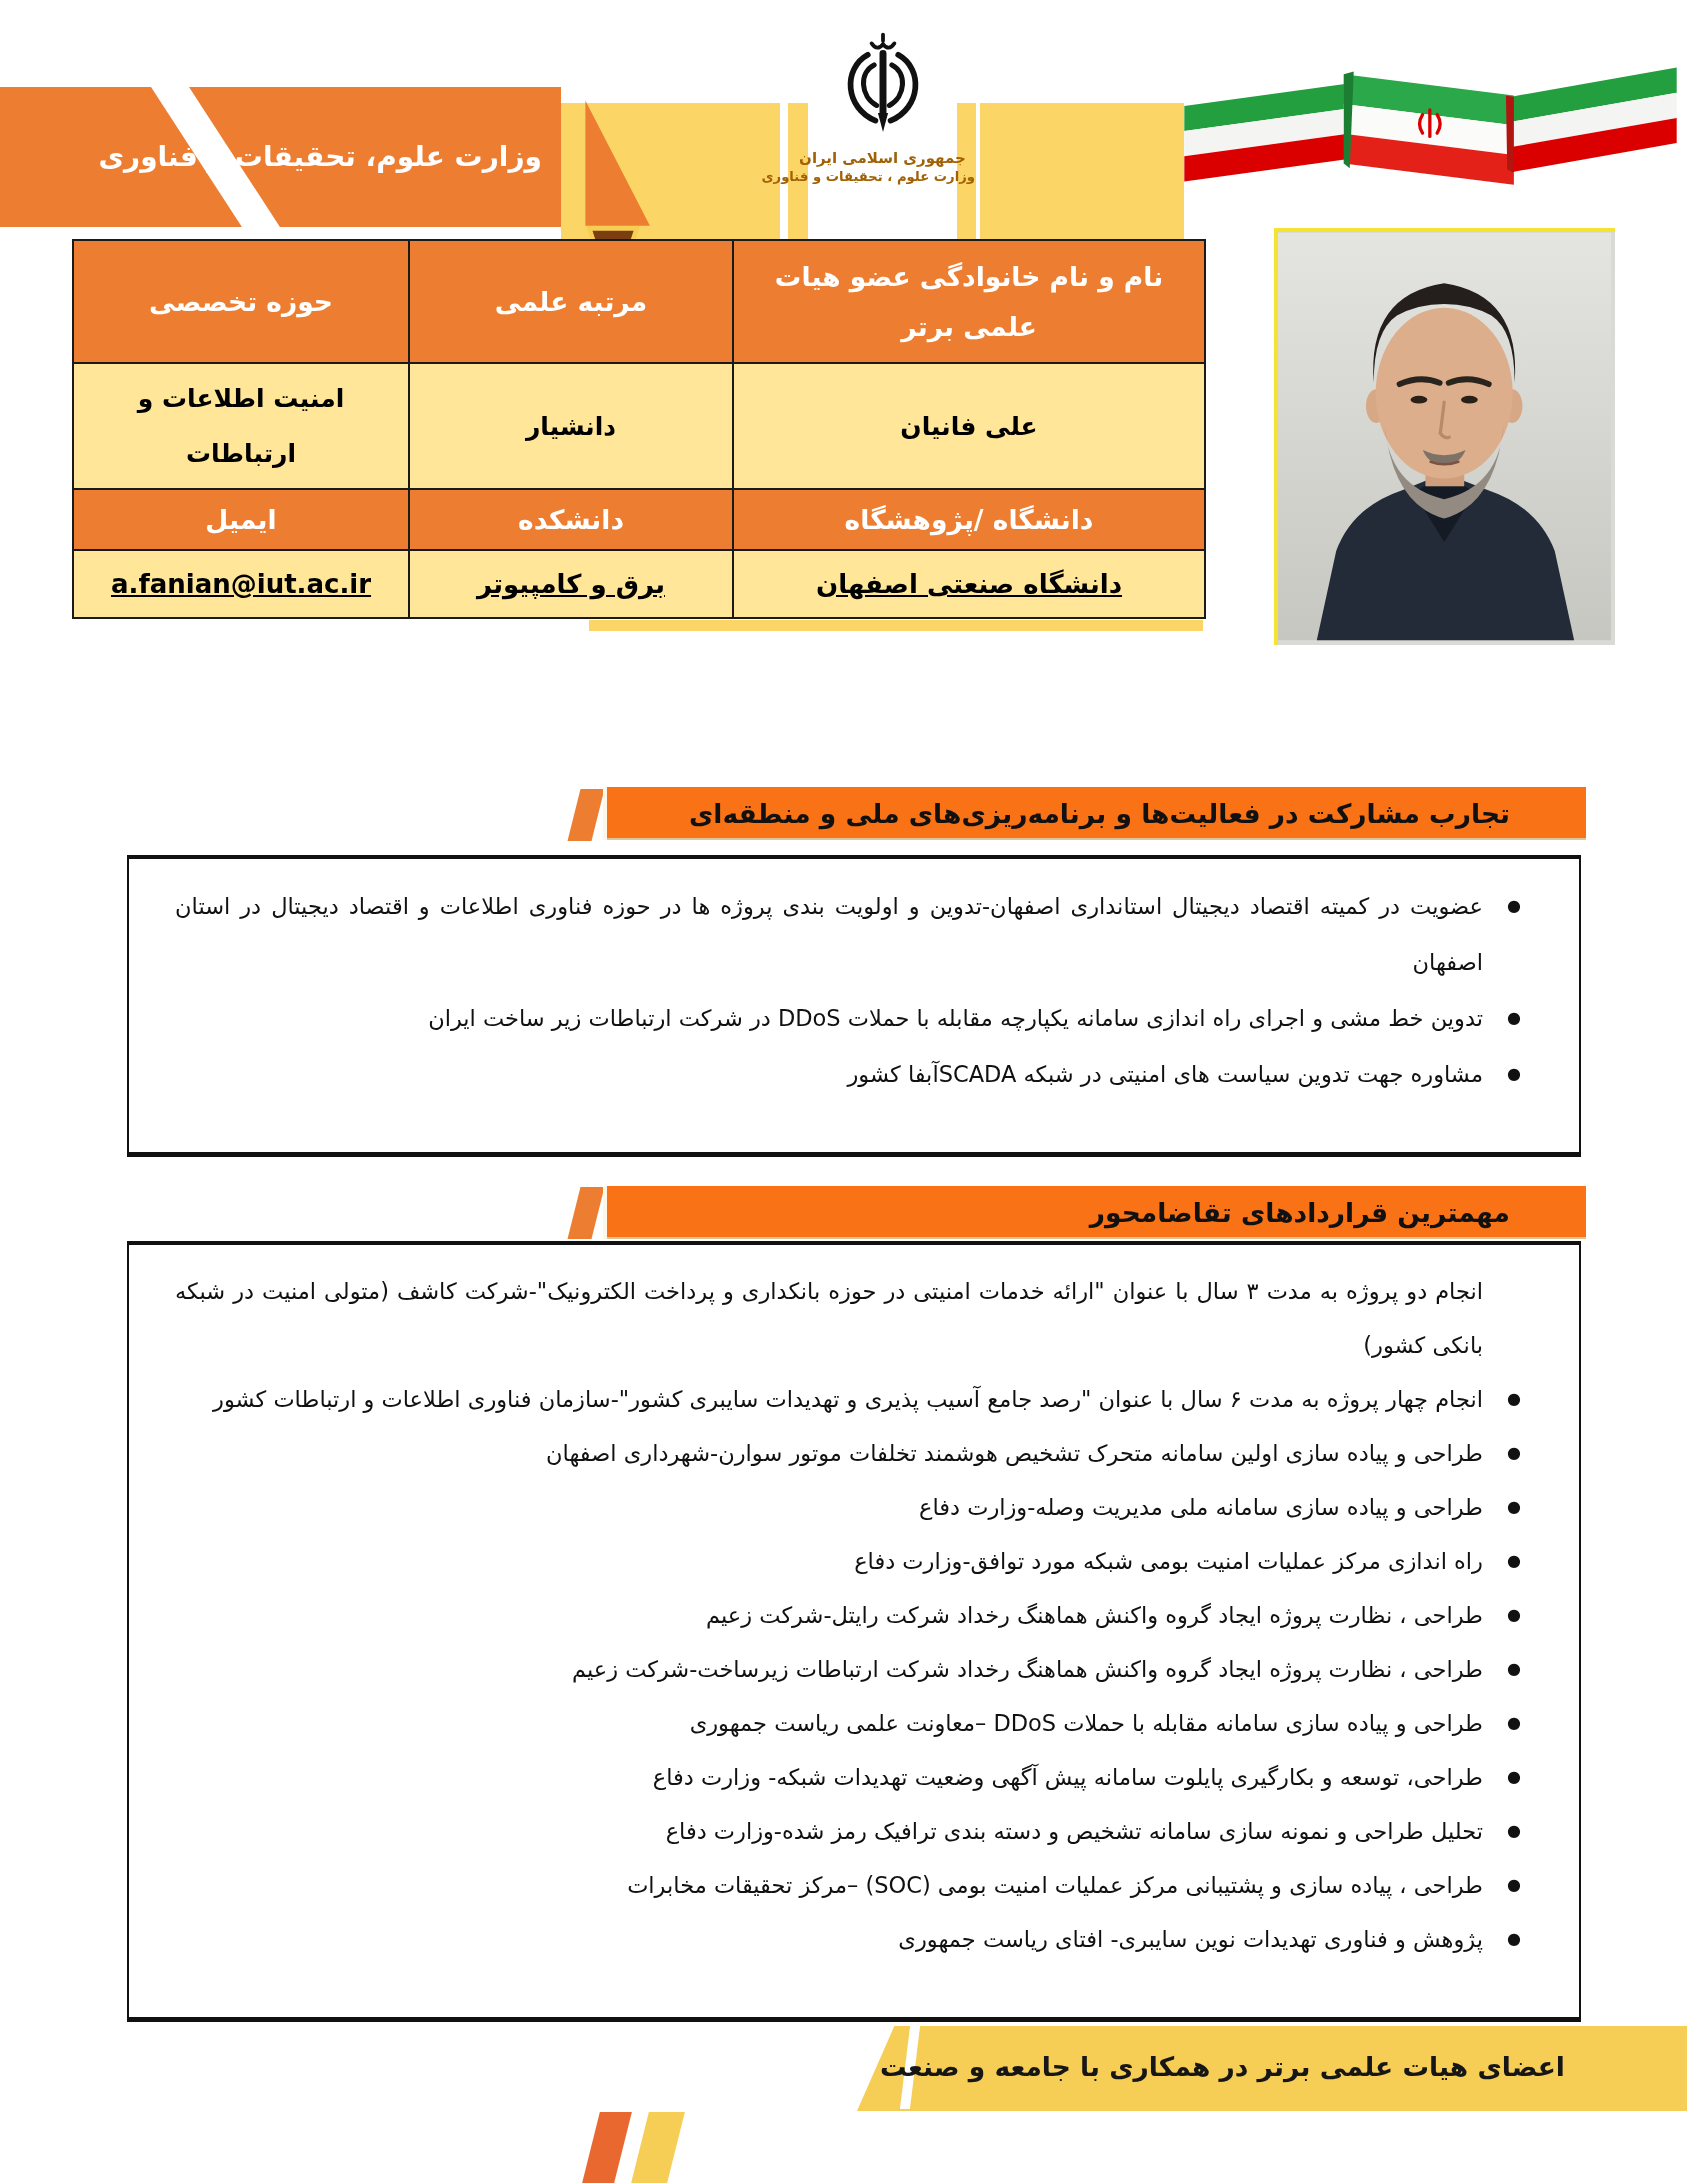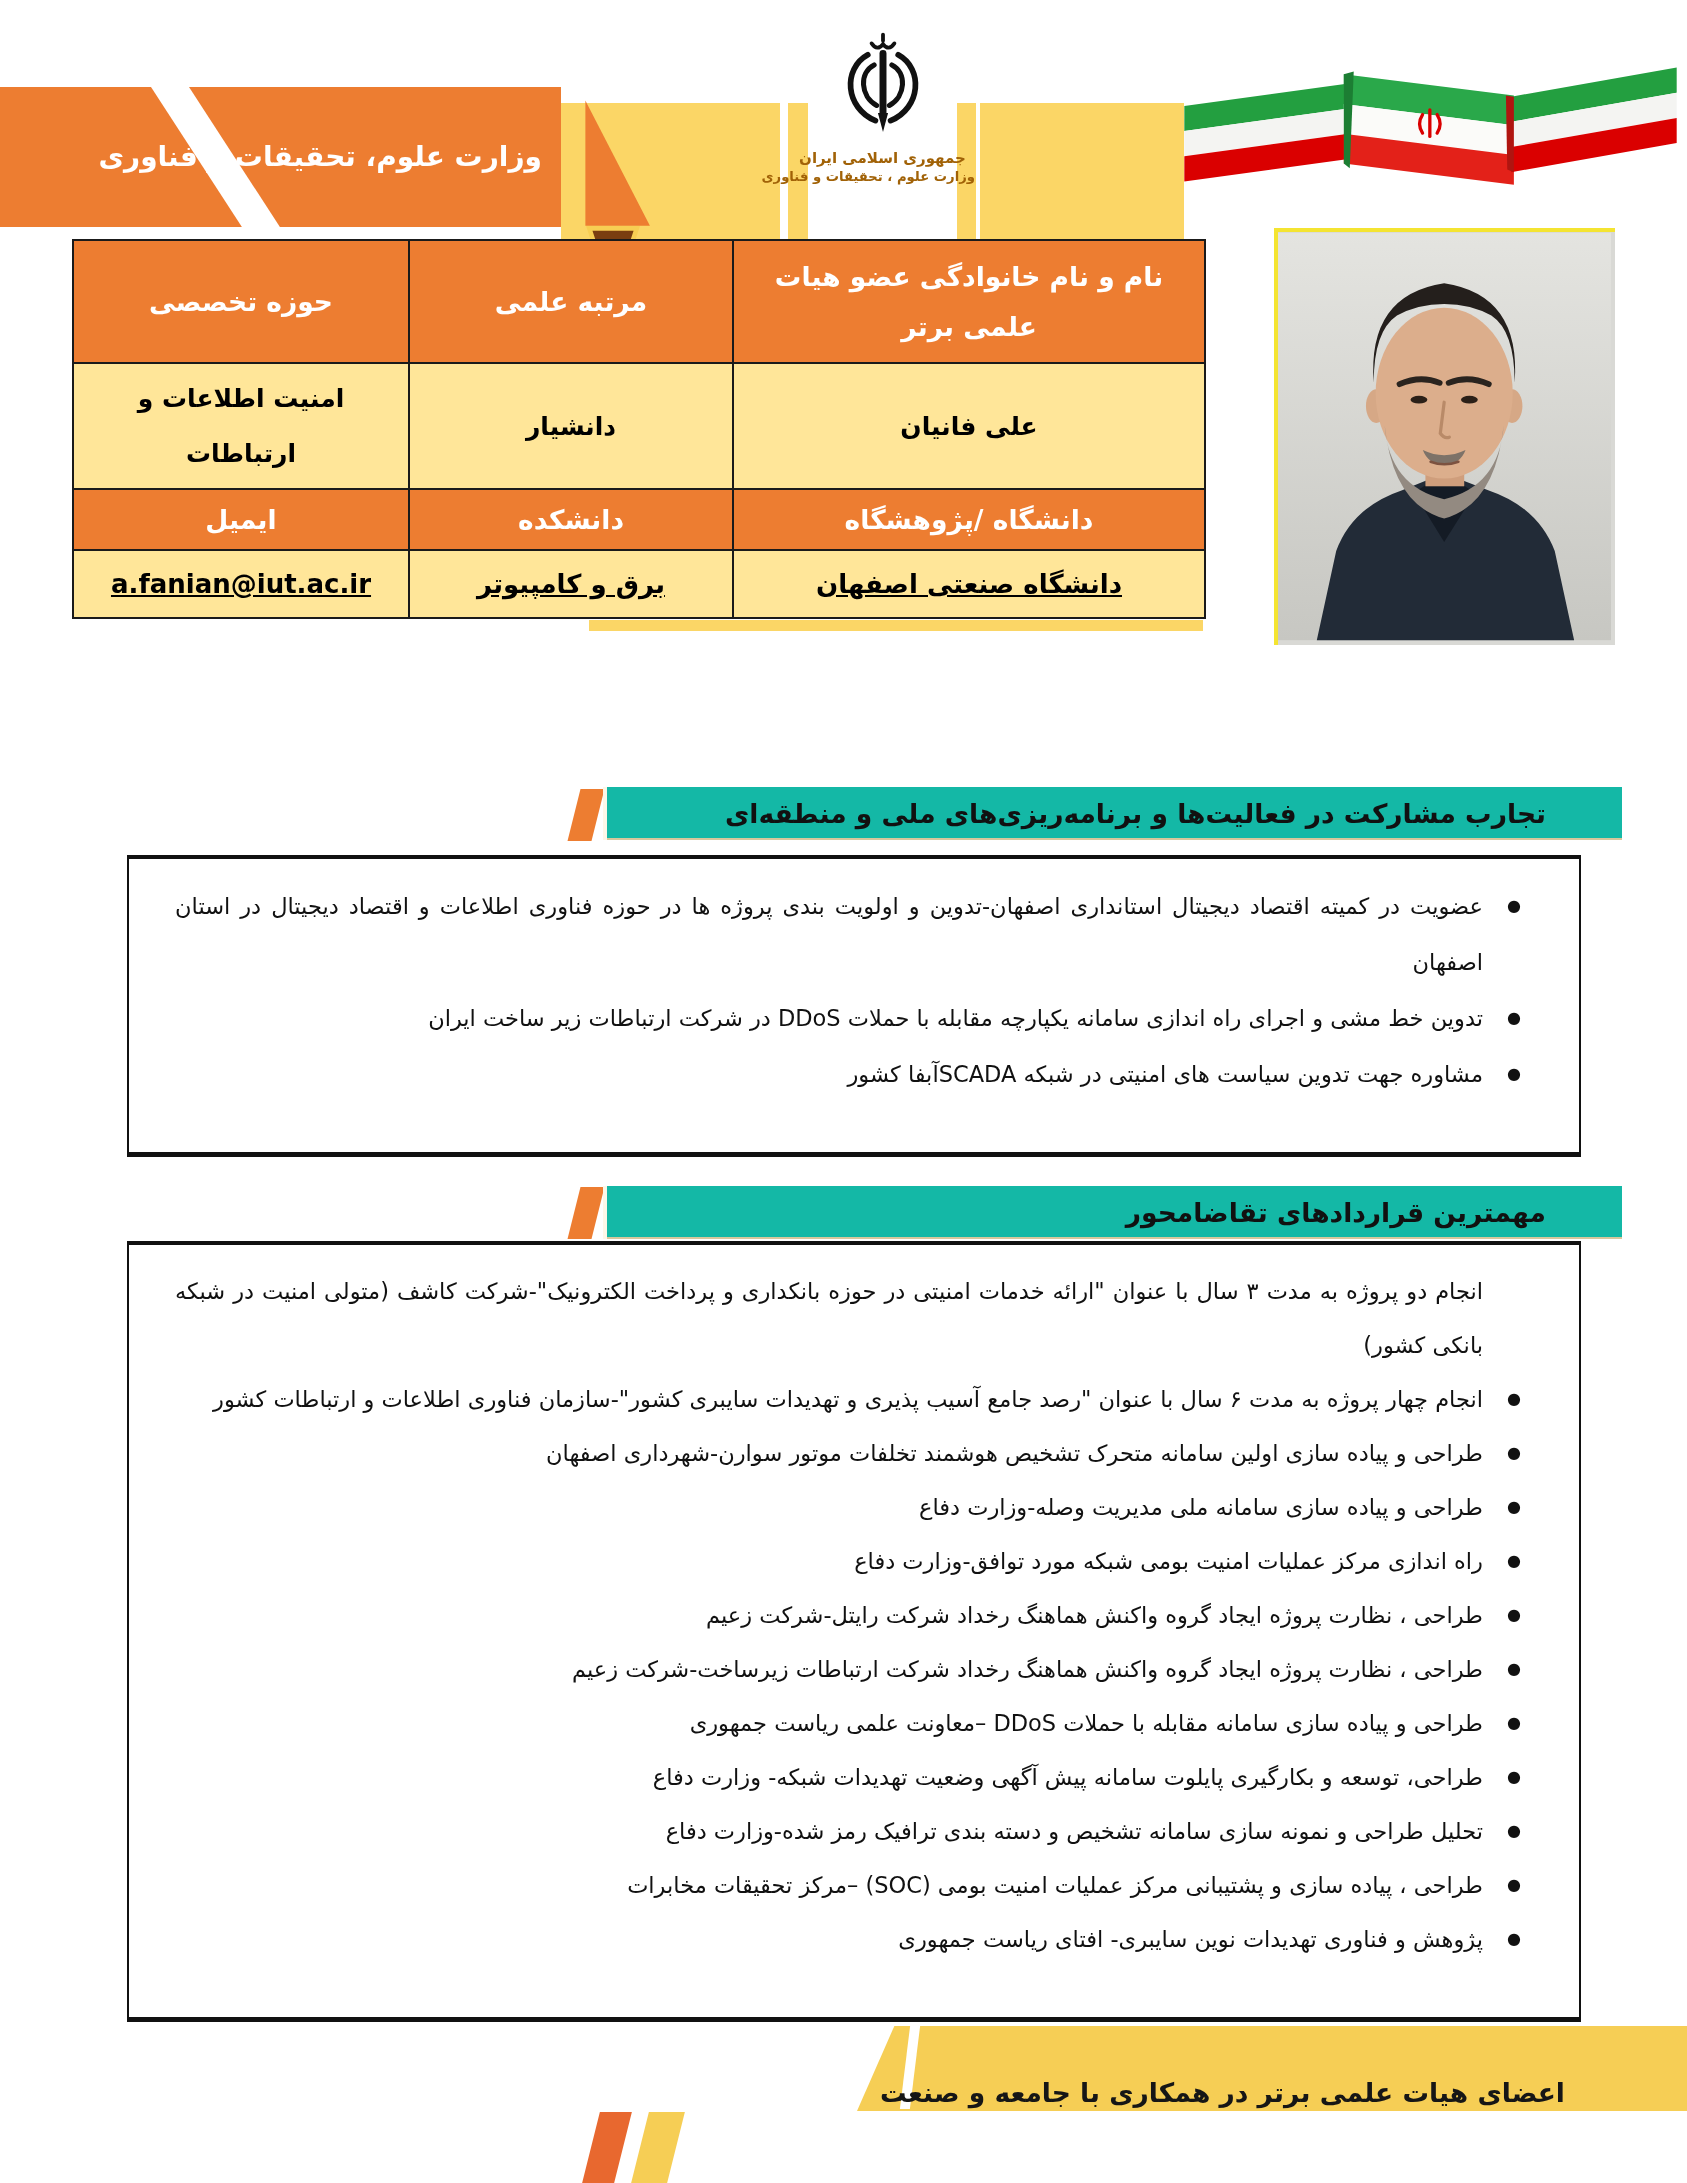--- a/index.html
+++ b/index.html
@@ -37,42 +37,42 @@
   .email{direction:ltr;font-size:24px;}
   .table-underline{left:589px;top:620px;width:614px;height:10.6px;background:#FBD666;}
 
   
   .photo{left:1274px;top:228px;width:341px;height:417px;box-sizing:border-box;
          border-top:4px solid #F4E431;border-left:4px solid #F4E431;background:#d9d9d5;}
   .photo svg{display:block;}
 
   
   .sec-slash{left:574px;width:24px;height:52px;background:#ED7D31;transform:skewX(-14deg);}
-  .sec-band{left:603px;width:979px;height:53px;background:#14b8a6;
-            border-left:4px solid #fdf7e8;box-shadow:inset 0 -2px 0 #d9c79c;padding-left:36px;}
+  .sec-band{left:603px;width:979px;height:53px;background:#f97316;
+            border-left:4px solid #fdf7e8;box-shadow:inset 0 -2px 0 #d9c79c;}
   .sec-band .t{direction:rtl;text-align:right;padding-right:76px;font-size:26.5px;font-weight:bold;
                color:#111;line-height:53px;white-space:nowrap;}
 
   
   .content-box{left:127px;width:1454px;background:#ffffff;box-sizing:border-box;direction:rtl;
                border:solid #111;border-width:4.6px 2px 5.3px 2px;padding:18.5px 96px 0 46px;}
   .box1{top:855px;height:302px;}
   .box2{top:1241px;height:781px;}
   .li{position:relative;font-size:22.5px;color:#111;text-align:justify;text-justify:inter-word;}
   .box1 .li{line-height:56px;}
   .box2 .li{line-height:54px;}
   .dot{position:absolute;right:-38px;top:0;font-size:16px;}
 
   
   .foot-band{left:857px;top:2026px;width:830px;height:85px;background:#F6CE55;
              clip-path:polygon(4.5% 0,100% 0,100% 100%,0 100%);}
   .foot-slash{left:905px;top:2026px;width:10px;height:83px;background:#ffffff;transform:skewX(-7deg);}
   .foot-text{left:857px;top:2026px;width:830px;height:85px;line-height:82px;text-align:center;
              padding-right:99px;box-sizing:border-box;direction:rtl;font-size:26.5px;font-weight:bold;
-             color:#161616;white-space:nowrap;margin-top:26px;}
+             color:#161616;white-space:nowrap;}
   .b-slash1{left:591px;top:2112px;width:32px;height:71px;background:#E8682F;transform:skewX(-14deg);}
   .b-slash2{left:640px;top:2112px;width:36px;height:71px;background:#F6CE55;transform:skewX(-14deg);}
 </style>
 </head>
 <body>
 
 <div class="page">
 
   <div class="abs orange-band">
     <div class="abs hdr-slash"></div>

